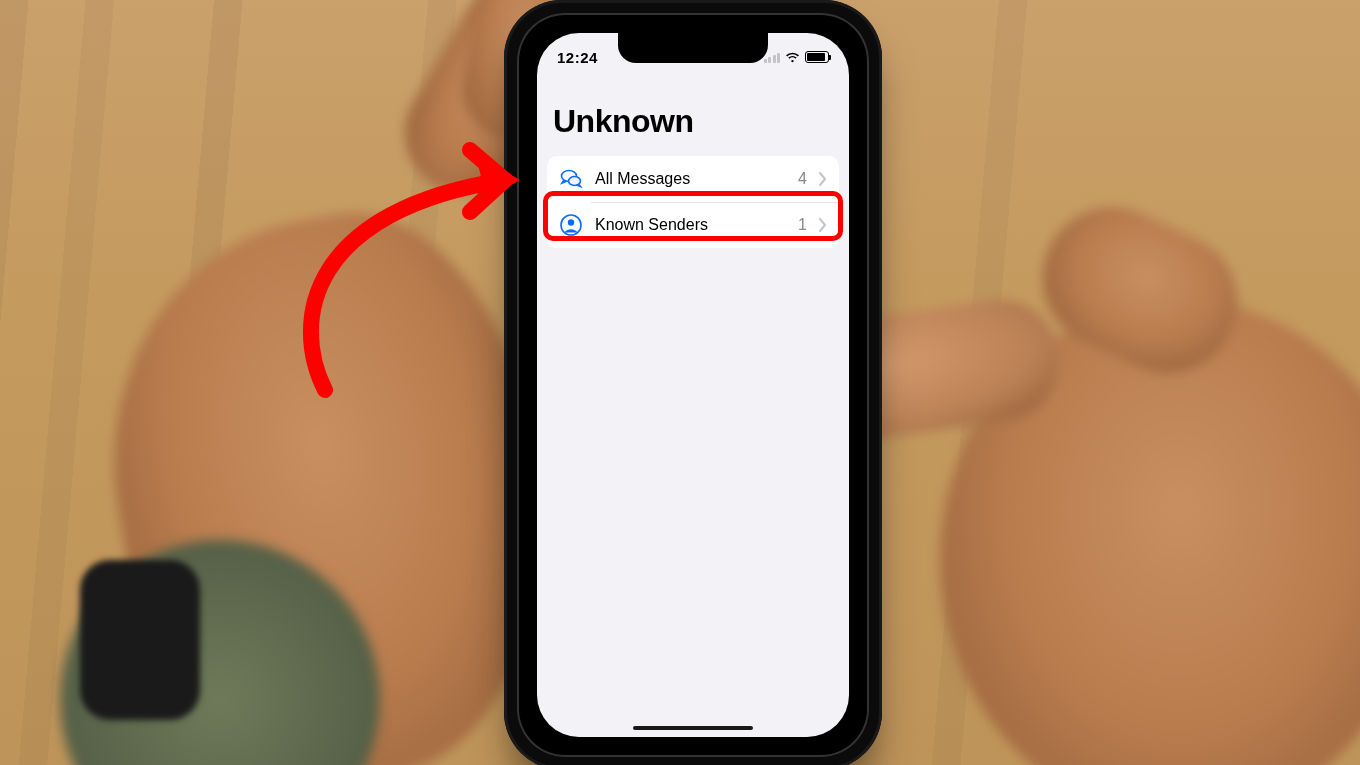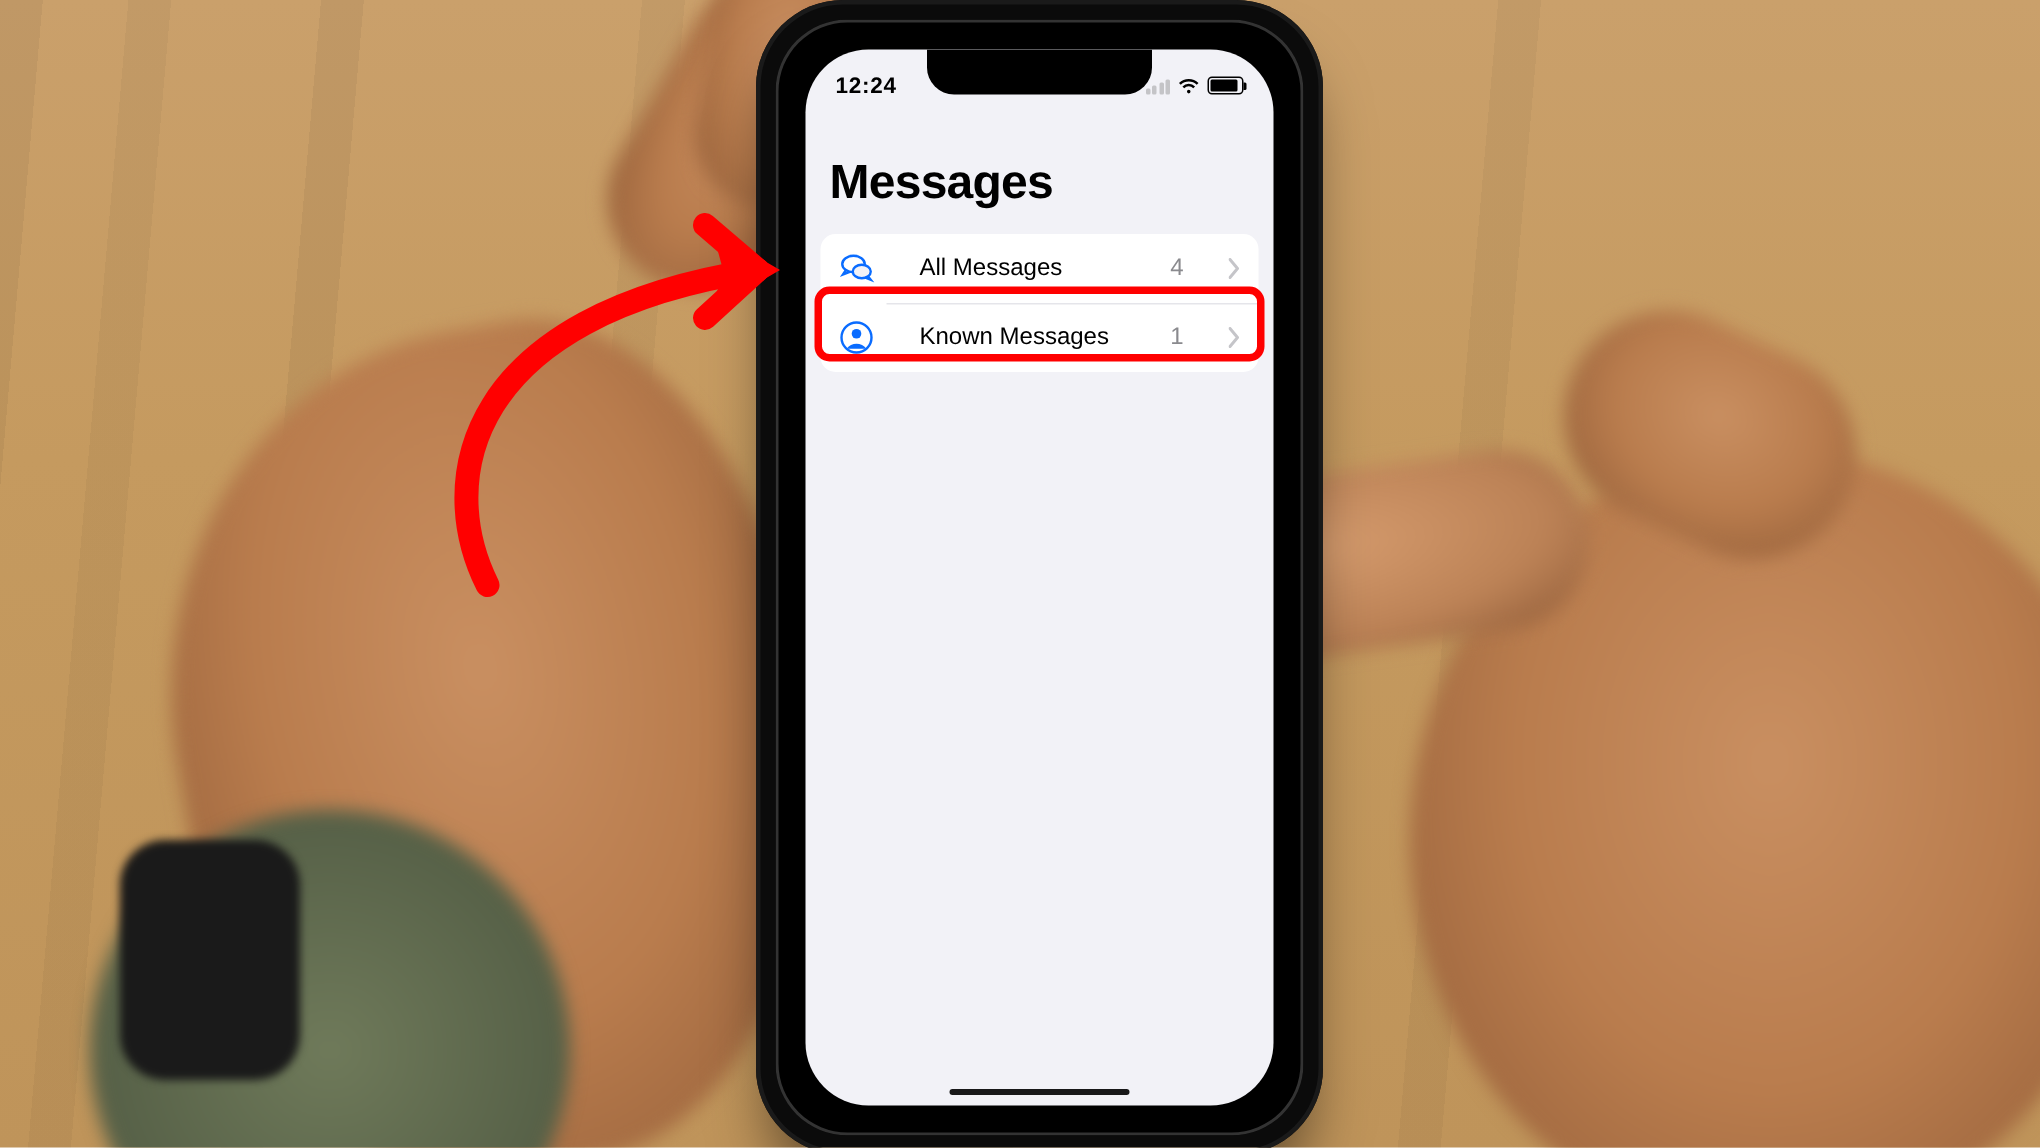--- a/index.html
+++ b/index.html
@@ -76,21 +76,21 @@
 
   .list-group {
     margin: 8px 10px 0 10px;
     background: #fff;
     border-radius: 10px;
     overflow: visible;
   }
   .list-row {
     display: flex;
     align-items: center;
-    gap: 30px;
+    gap: 12px;
     height: 46px;
     padding: 0 12px 0 12px;
     position: relative;
   }
   .list-row + .list-row::before {
     content: "";
     position: absolute;
     left: 44px; right: 0; top: 0;
     height: 1px;
     background: #e5e5ea;
@@ -183,21 +183,21 @@
                   <path d="M8 11.2a1.3 1.3 0 100-2.6 1.3 1.3 0 000 2.6zM3.4 6.1a6.6 6.6 0 019.2 0l-1.3 1.3a4.8 4.8 0 00-6.6 0L3.4 6.1zM.9 3.6a10.2 10.2 0 0114.2 0l-1.3 1.3a8.4 8.4 0 00-11.6 0L.9 3.6z" fill="#000"></path>
                 </svg>
             </span>
             <span class="battery">
                 <span class="fill"></span>
               </span>
           </div>
         </div>
 
         <div class="page-content">
-          <div class="page-title">Messages</div>
+          <div class="page-title">Unknown</div>
 
           <div class="list-group">
 
             <div class="list-row">
               <span class="row-icon">
                 <svg viewBox="0 0 24 24" fill="none" stroke="#0a6cff" stroke-width="1.6">
                   <ellipse cx="10" cy="9" rx="7.5" ry="5.5"></ellipse>
                   <path d="M5 13l-2 3 4.5-1.8"></path>
                   <ellipse cx="15.5" cy="14" rx="6" ry="4.5" fill="#f2f2f7"></ellipse>
                   <path d="M19.5 17l2 2.5-4-1.5"></path>
@@ -213,21 +213,21 @@
             </div>
 
             <div class="list-row">
               <span class="row-icon">
                 <svg viewBox="0 0 24 24">
                   <circle cx="12" cy="12" r="10" fill="none" stroke="#0a6cff" stroke-width="1.6"></circle>
                   <circle cx="12" cy="9.5" r="3.2" fill="#0a6cff"></circle>
                   <path d="M5.5 19.5a8 8 0 0113 0" fill="#0a6cff"></path>
                 </svg>
               </span>
-              <span class="row-label">Known Messages</span>
+              <span class="row-label">Known Senders</span>
               <span class="row-count">1</span>
               <span class="row-chevron">
                 <svg viewBox="0 0 8 14">
                     <path d="M1 1l5 6-5 6" stroke="#c5c5c9" stroke-width="2" fill="none" stroke-linecap="round" stroke-linejoin="round"></path>
                   </svg>
               </span>
             </div>
 
 
           </div>

